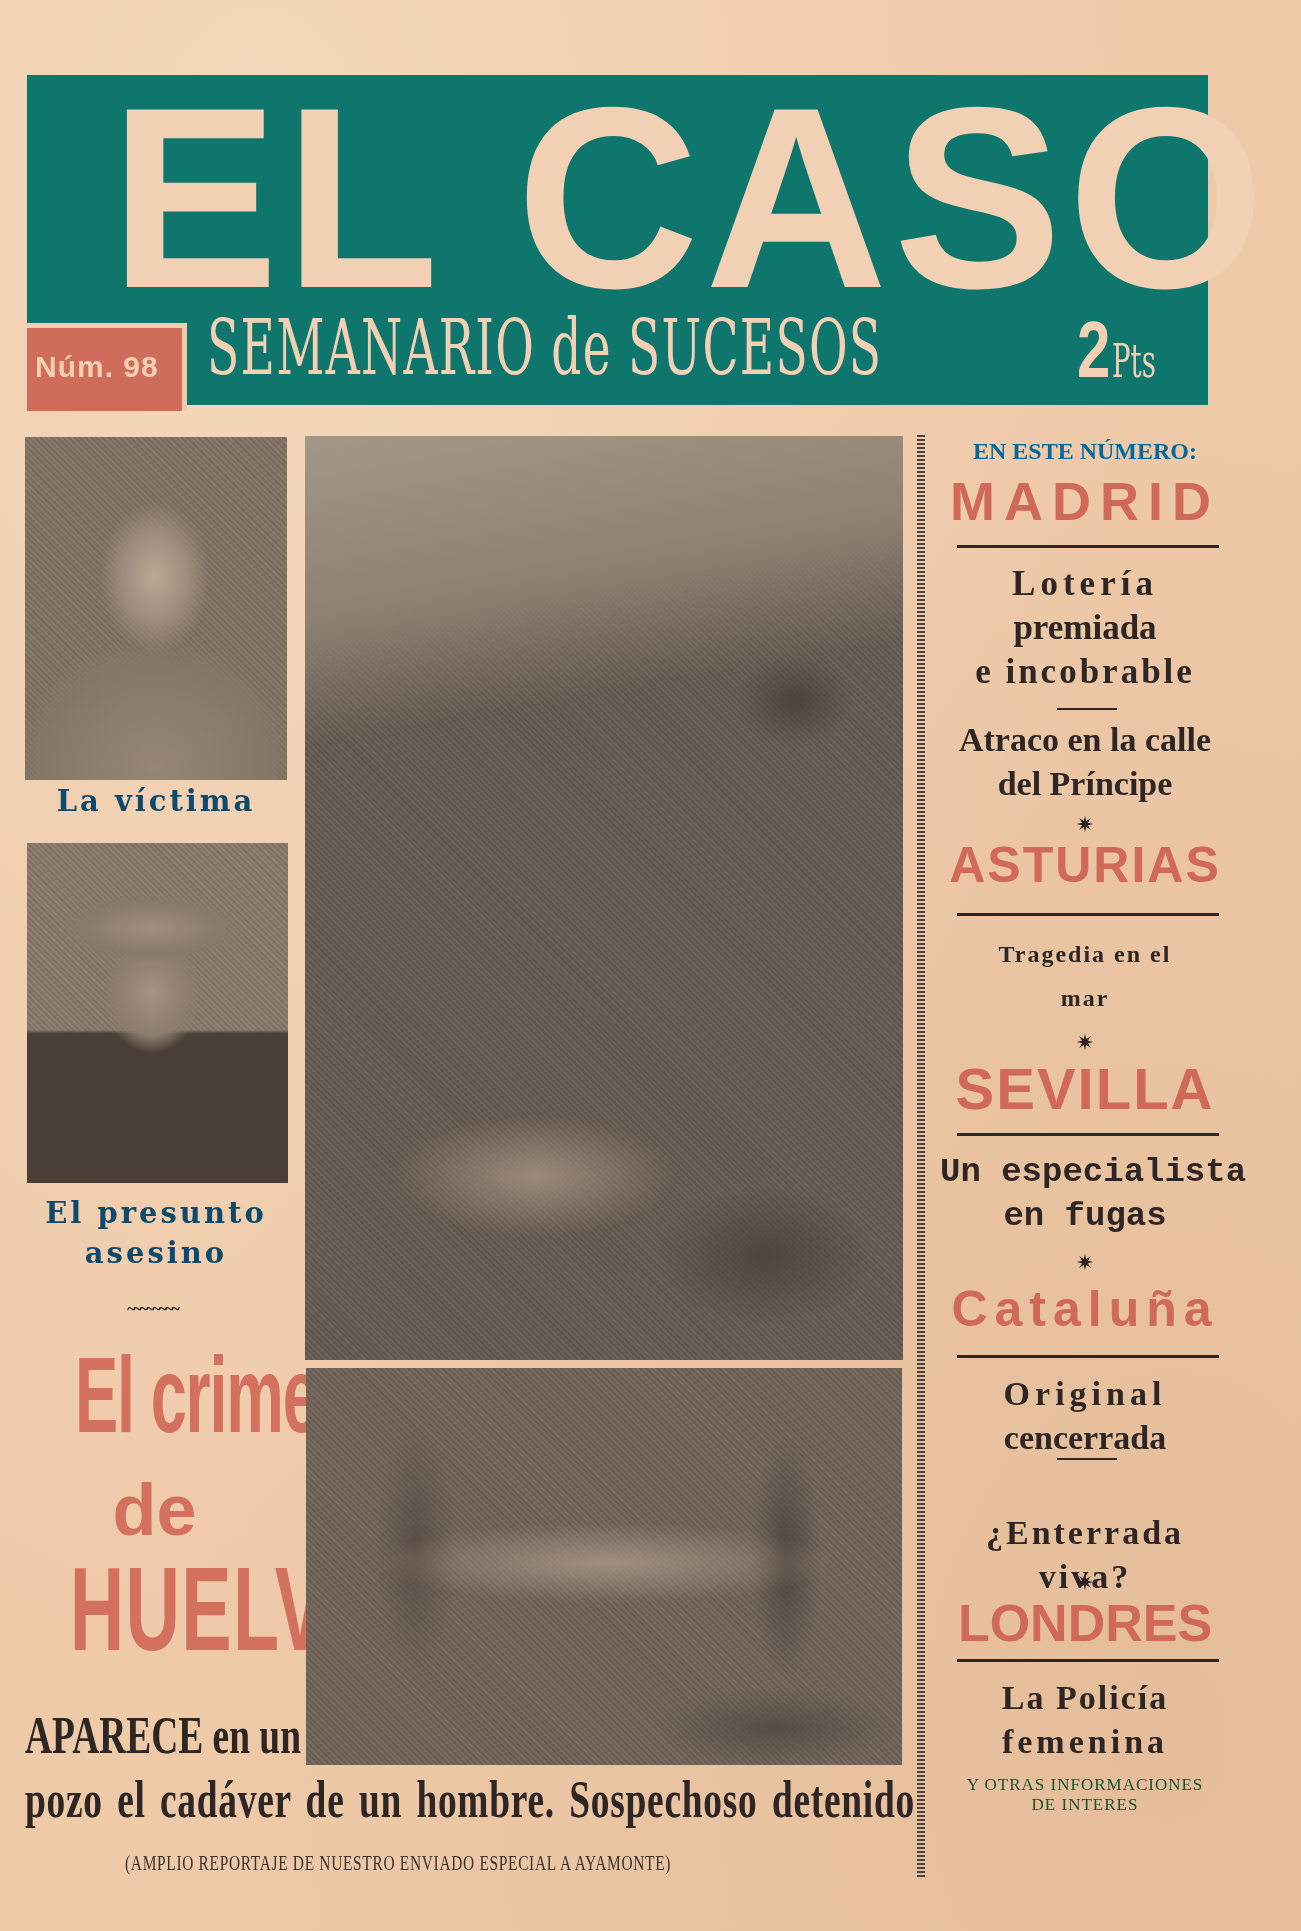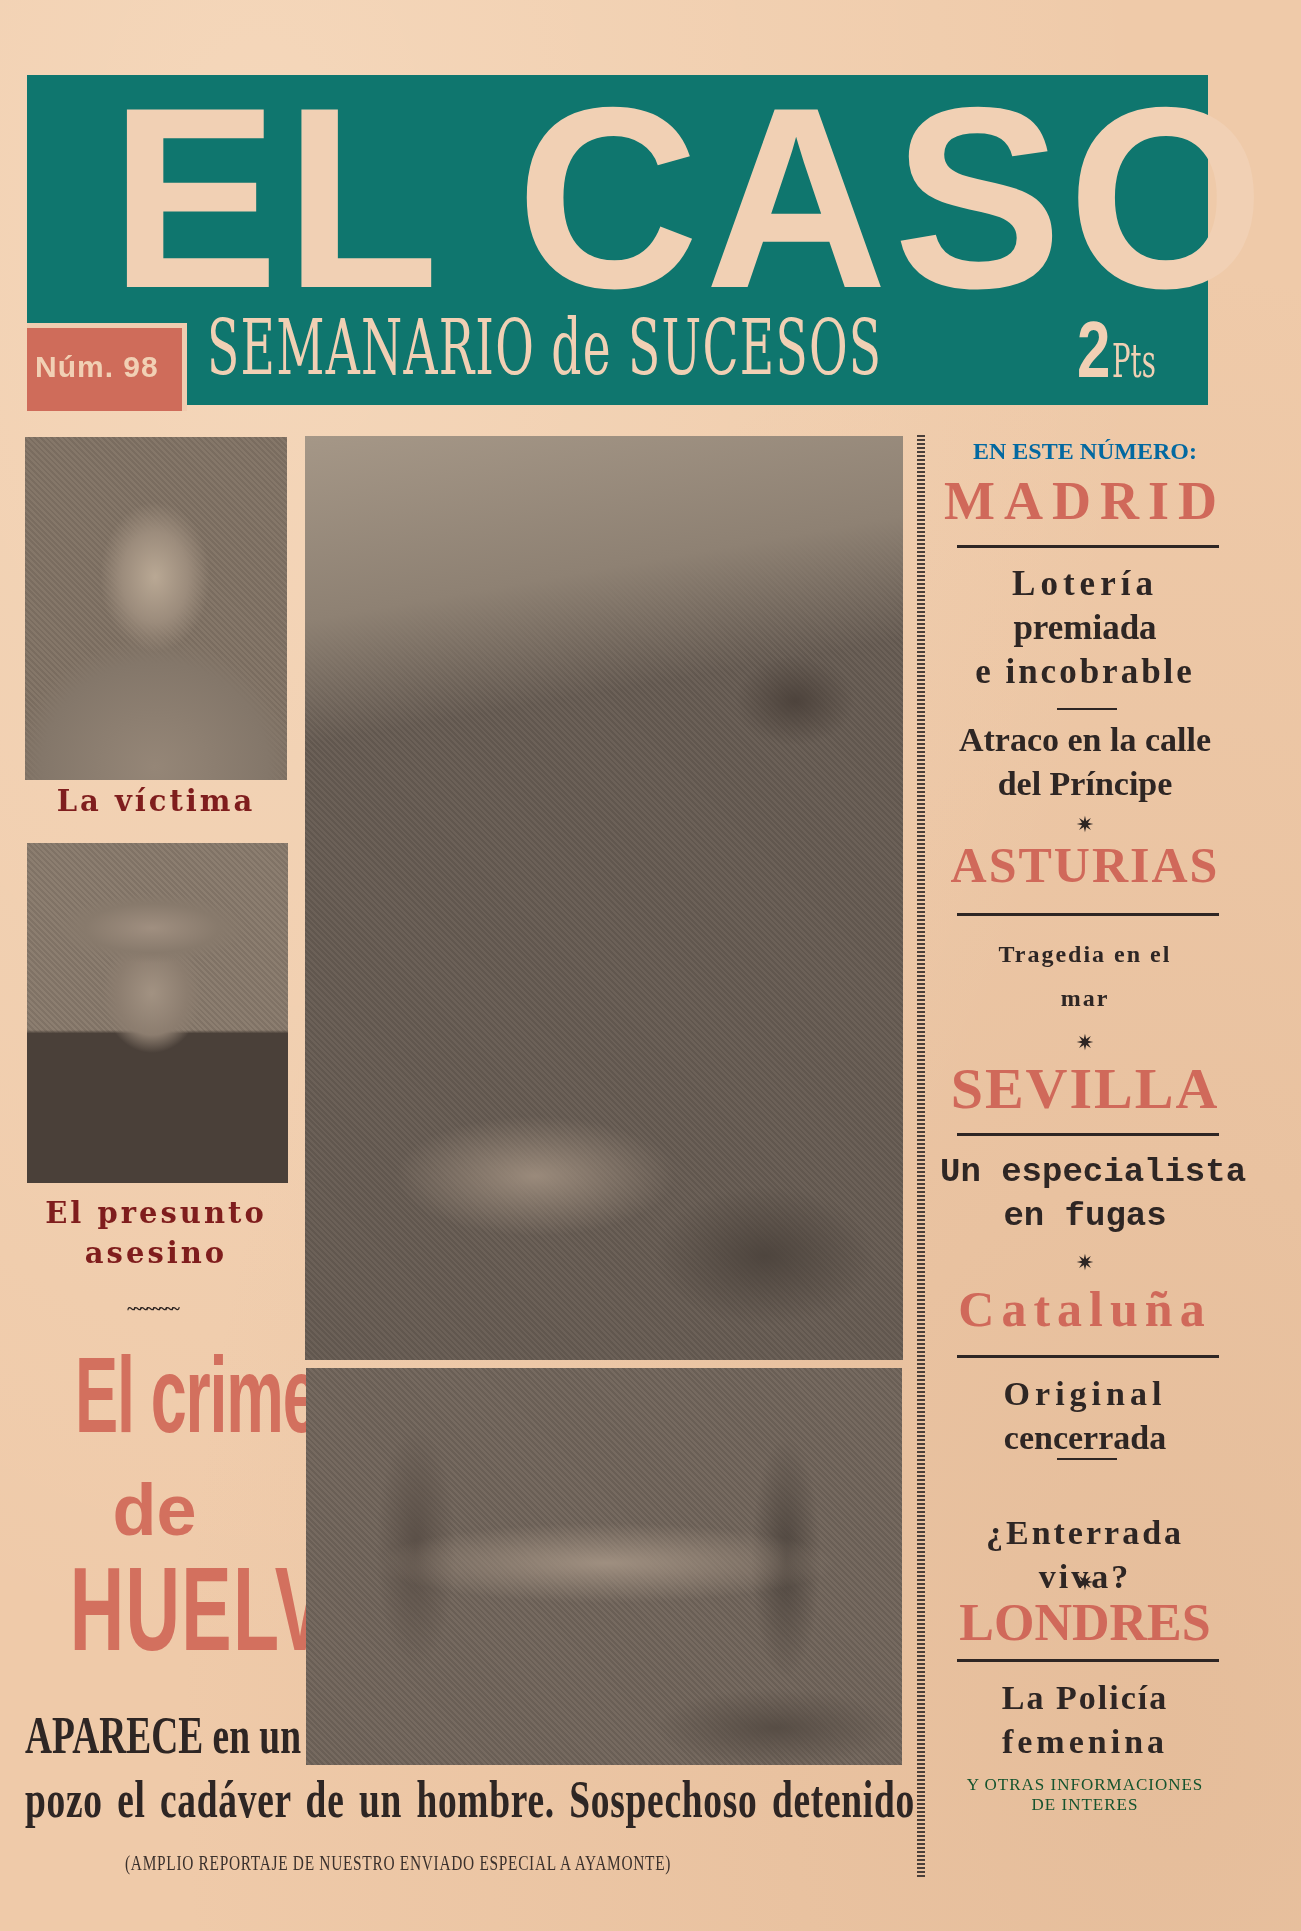--- a/index.html
+++ b/index.html
@@ -56,21 +56,21 @@
   .photo-second{left:306px;top:1368px;width:596px;height:397px;
     background:
       radial-gradient(ellipse 230px 40px at 300px 195px, #9f8f80 0%, rgba(0,0,0,0) 100%),
       radial-gradient(ellipse 40px 120px at 110px 180px, #5a4f47 0%, rgba(0,0,0,0) 100%),
       radial-gradient(ellipse 35px 120px at 480px 190px, #4f463f 0%, rgba(0,0,0,0) 100%),
       radial-gradient(ellipse 120px 40px at 470px 360px, #574d45 0%, rgba(0,0,0,0) 100%),
       repeating-linear-gradient(45deg, rgba(30,25,20,0.14) 0 2px, rgba(0,0,0,0) 2px 4px),
       #766a60;}
 
   .caption{position:absolute;text-align:center;font-family:"DejaVu Serif","Liberation Serif",serif;
-    font-weight:bold;color:#7f1d1d;letter-spacing:3px;}
+    font-weight:bold;color:#0c4a6e;letter-spacing:3px;}
   .cap-victim{left:25px;top:784px;width:262px;font-size:29px;}
   .cap-suspect{left:25px;top:1193px;width:262px;font-size:29px;line-height:40px;}
   .squiggle{position:absolute;left:105px;top:1300px;width:95px;font-size:16px;color:#2a2220;
     letter-spacing:-2px;font-weight:bold;text-align:center;}
 
   .crime{position:absolute;color:#d3705e;font-family:"Liberation Sans","DejaVu Sans",sans-serif;font-weight:bold;
     text-align:center;white-space:nowrap;}
   .crime-1{left:22px;top:1340px;width:265px;font-size:108px;line-height:110px;transform:scaleX(0.6);transform-origin:center top;letter-spacing:-2px;}
   .crime-2{left:22px;top:1470px;width:265px;font-size:72px;line-height:80px;}
   .crime-3{left:22px;top:1553px;width:265px;font-size:118px;line-height:112px;transform:scaleX(0.64);transform-origin:center top;letter-spacing:2px;}
@@ -79,21 +79,21 @@
   .hl-1{left:25px;top:1706px;font-size:52px;line-height:60px;transform:scaleX(0.72);transform-origin:left top;}
   .hl-2{left:25px;top:1770px;font-size:52px;line-height:60px;transform:scaleX(0.72);transform-origin:left top;letter-spacing:1px;word-spacing:6px;}
   .byline{position:absolute;left:125px;top:1850px;font-size:22px;white-space:nowrap;color:#3a302c;
     transform:scaleX(0.7);transform-origin:left top;letter-spacing:1px;}
 
   .divider{position:absolute;left:917px;top:435px;width:8px;height:1442px;
     background:repeating-linear-gradient(to bottom,#4a3f3a 0 2px,rgba(0,0,0,0) 2px 4px);}
 
   .rc{position:absolute;left:940px;width:290px;text-align:center;white-space:nowrap;}
   .rc-intro{top:438px;font-size:24px;font-weight:bold;letter-spacing:0px;color:#0369a1;}
-  .city{font-family:Liberation Serif, serif;font-weight:bold;color:#d0695a;}
+  .city{font-family:Liberation Sans, sans-serif;font-weight:bold;color:#d0695a;}
   .rule{position:absolute;left:957px;width:262px;height:3px;background:#2e2624;}
   .short-rule{position:absolute;left:1057px;width:60px;height:2px;background:#2e2624;}
   .item{font-family:"Liberation Serif","DejaVu Serif",serif;font-weight:bold;color:#2e2624;}
   .star{position:absolute;left:940px;width:290px;text-align:center;font-size:22px;color:#2e2624;}
   .footnote{font-size:17px;line-height:20px;letter-spacing:1px;color:#14532d;}
 </style>
 </head>
 <body>
 
 <div class="paper"></div>

